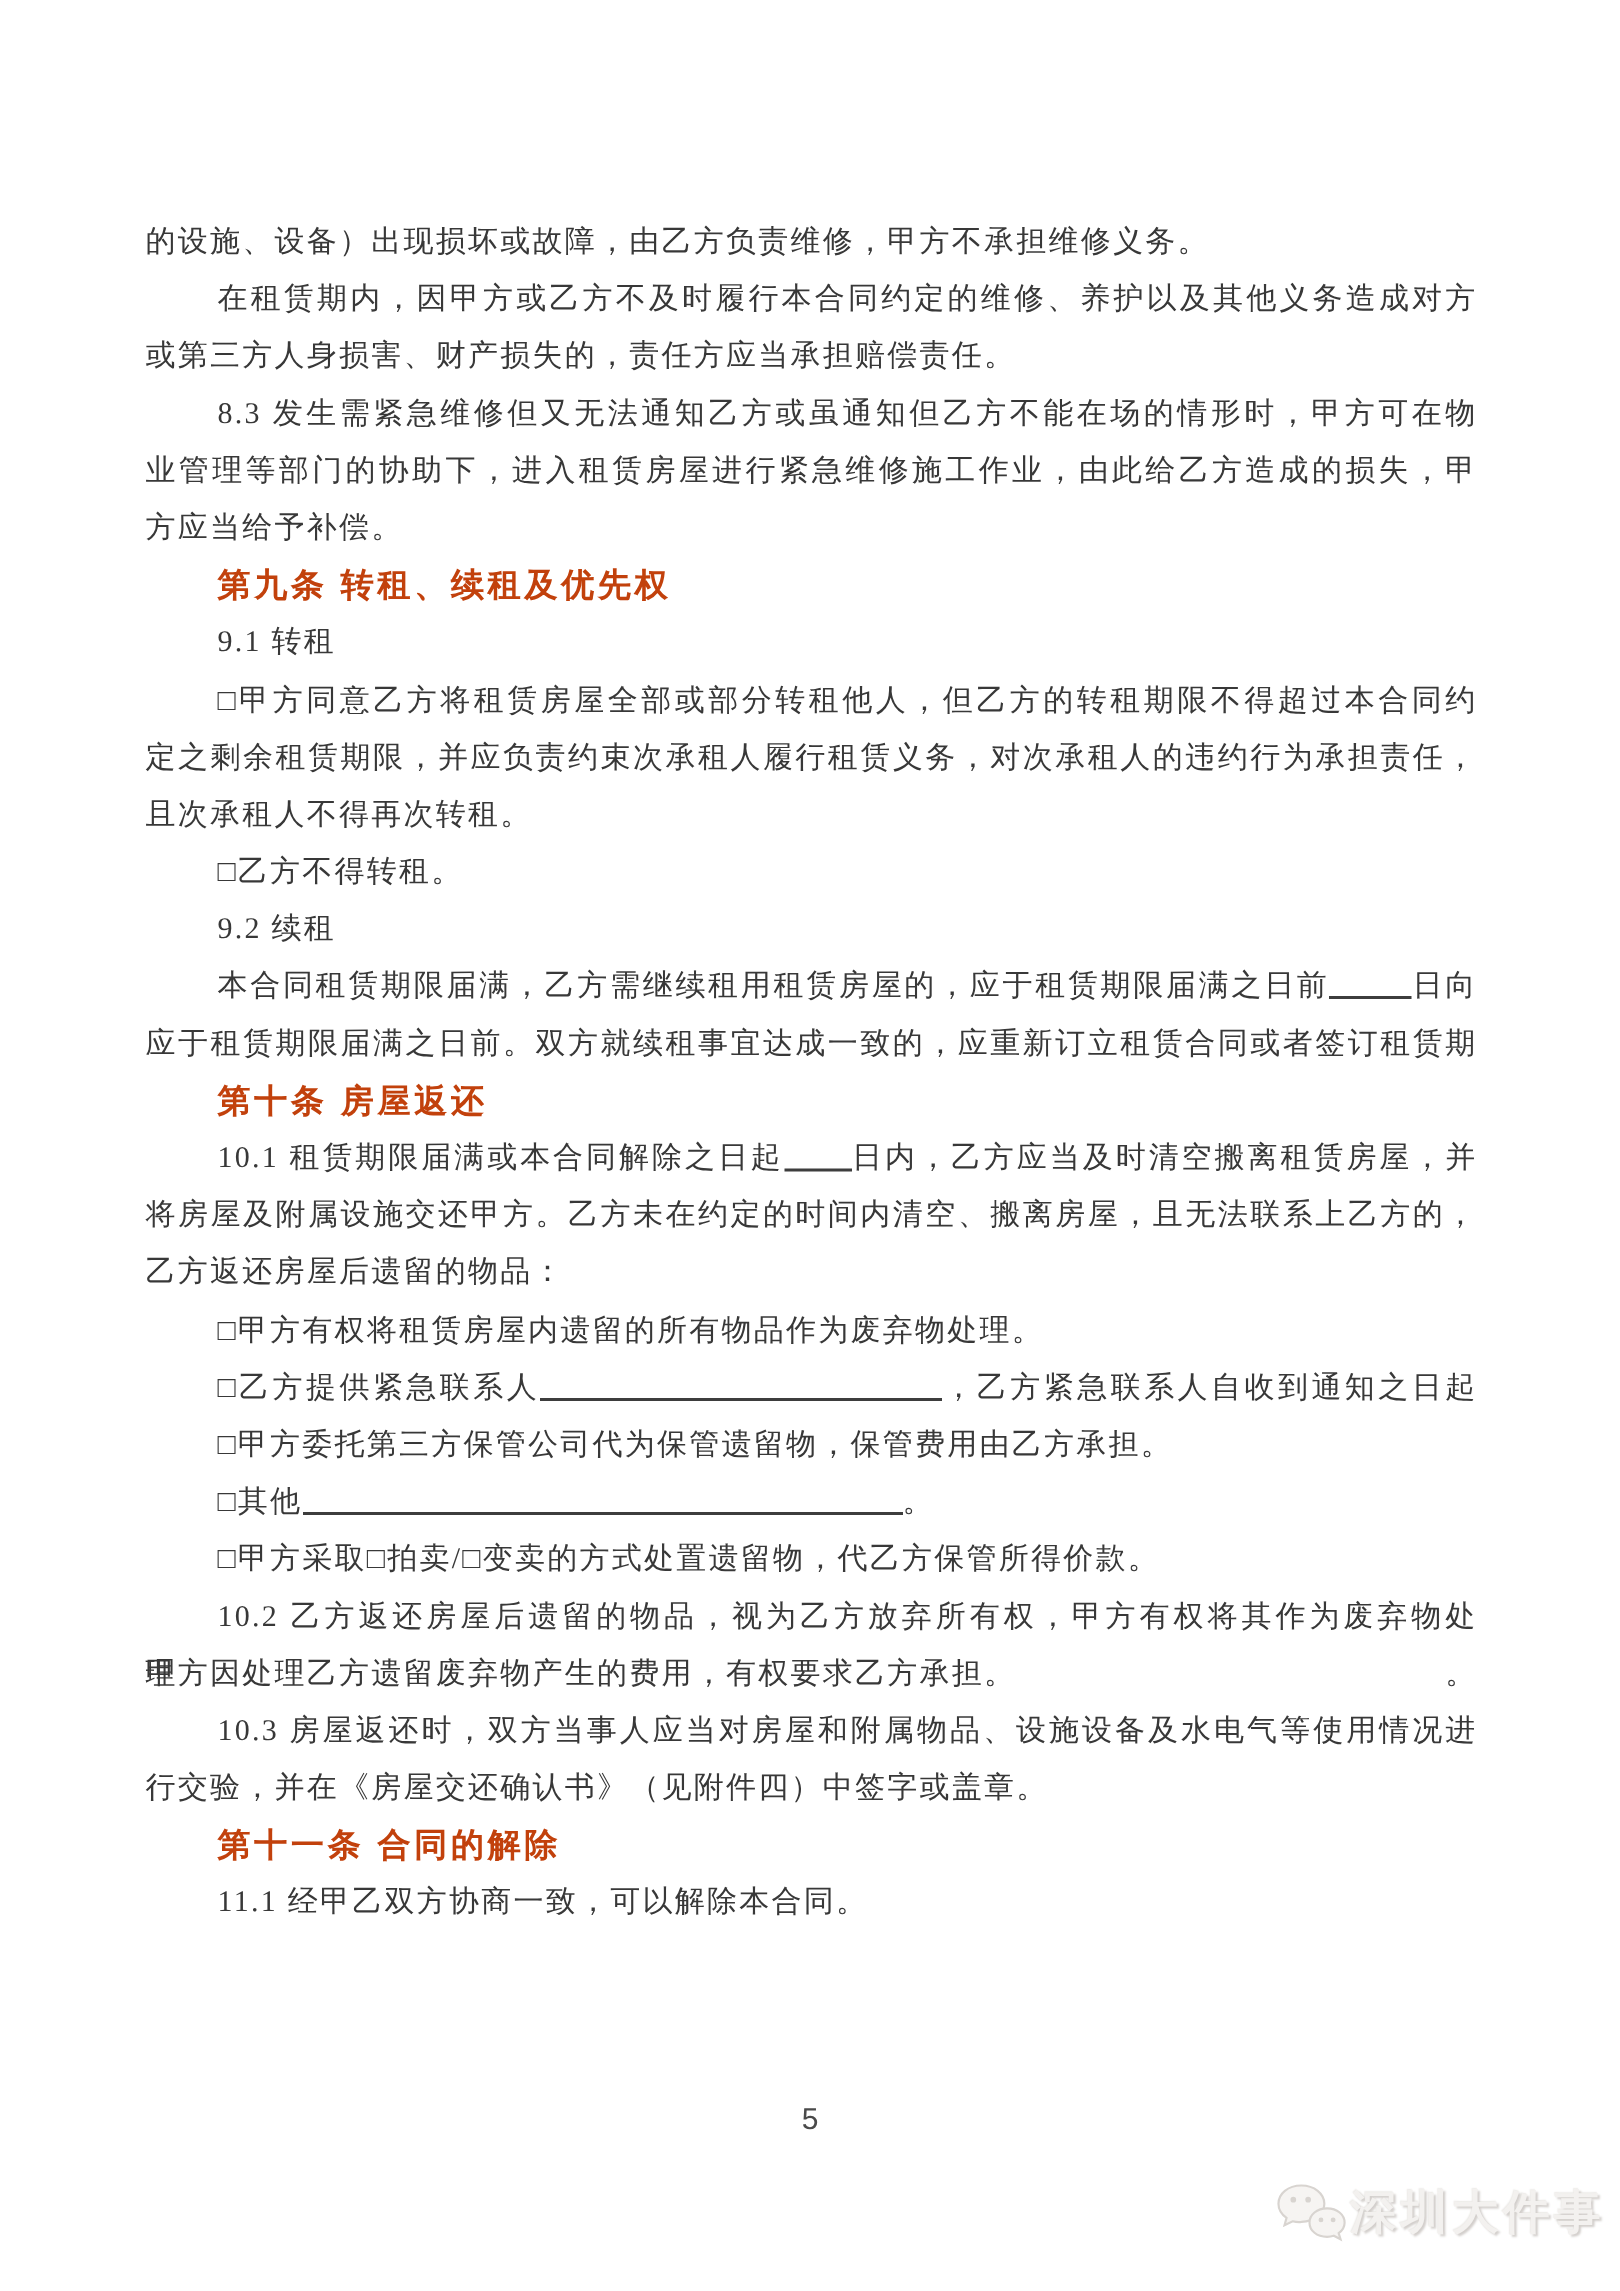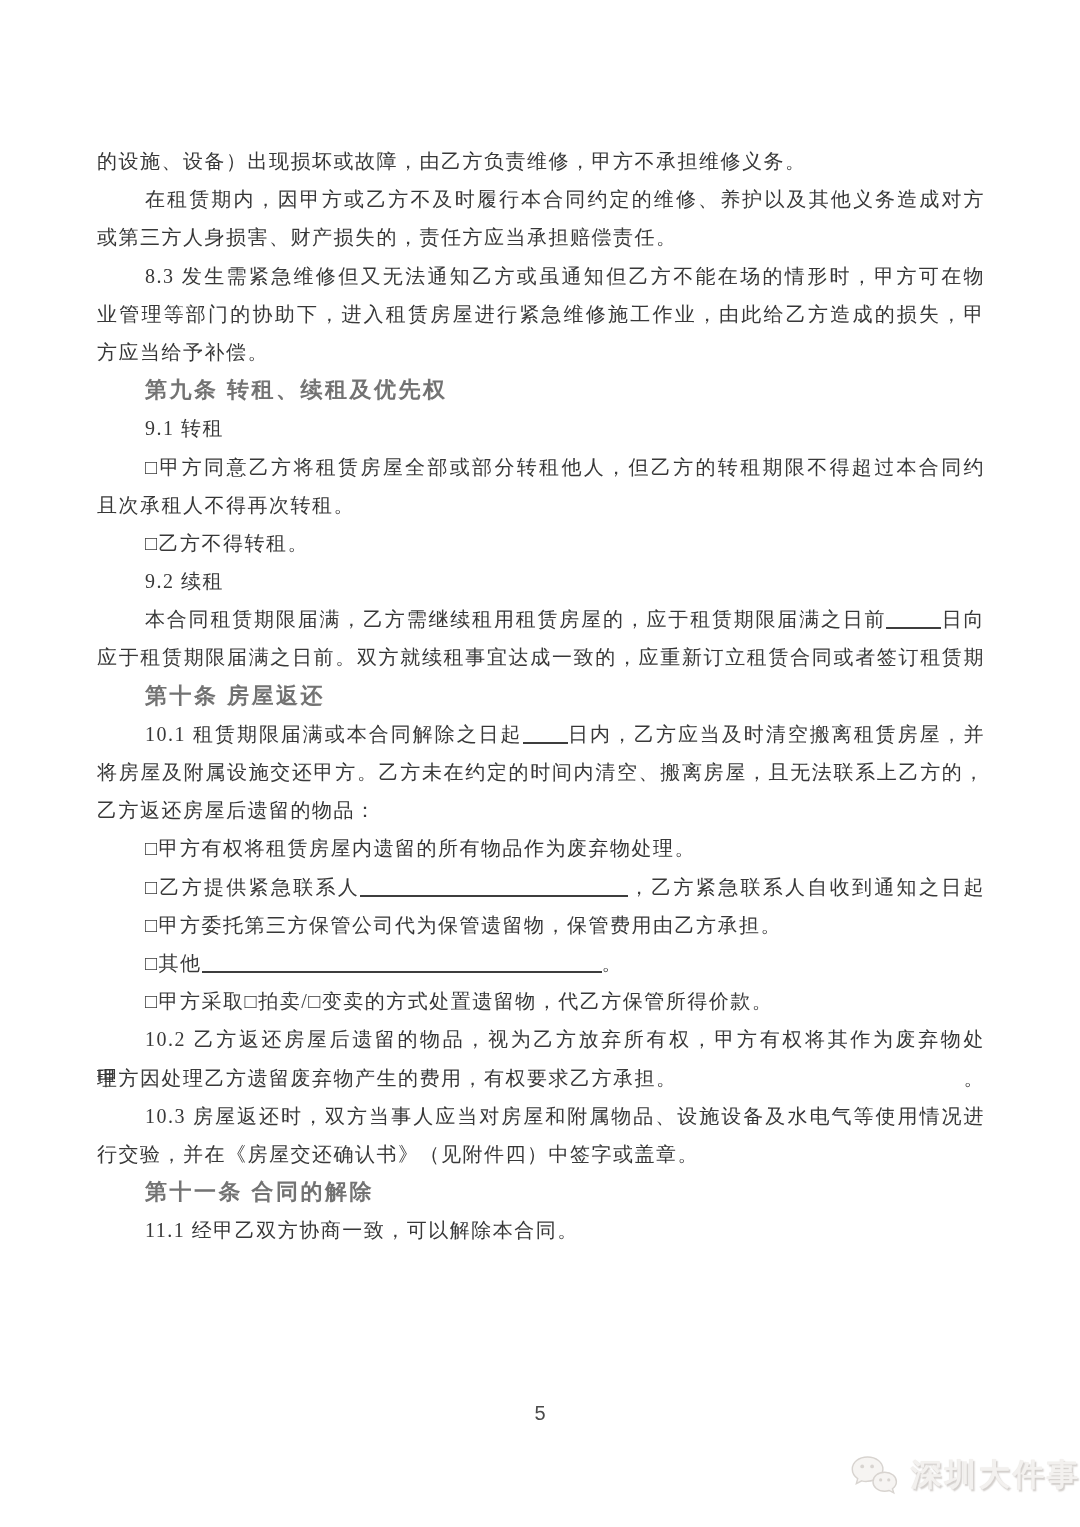--- a/index.html
+++ b/index.html
@@ -11,34 +11,34 @@
   .page{position:absolute;left:0;top:0;width:1080px;height:1527px;background:#ffffff;}
   .text-block{position:absolute;left:97px;top:142px;width:888px;}
   .line{
     height:38.2px;line-height:38.2px;font-size:20px;letter-spacing:1.5px;
     color:#383838;white-space:nowrap;
   }
   .indent{text-indent:48px;}
   .justify{white-space:normal;text-align:justify;text-align-last:justify;}
   .heading{
     font-family:"Liberation Sans","DejaVu Sans",sans-serif;
-    font-weight:700;font-size:22px;color:#737373;letter-spacing:2.5px;
+    font-weight:700;font-size:22px;color:#c2410c;letter-spacing:2.5px;
   }
   .blank{
     display:inline-block;border-bottom:2px solid #3d3d3d;
     height:16px;vertical-align:-3px;
   }
   .page-number{
     position:absolute;top:1402px;left:0;width:100%;text-align:center;
     font-family:"Liberation Sans","DejaVu Sans",sans-serif;
     font-size:20px;color:#4a4a4a;letter-spacing:0;
   }
   .watermark{
     position:absolute;top:1448px;left:846px;height:54px;
-    display:flex;align-items:center;gap:11px;
+    display:flex;align-items:center;gap:0;
   }
   .wm-text{
     font-family:"Liberation Sans","DejaVu Sans",sans-serif;
     font-size:31px;font-weight:600;letter-spacing:3px;
     color:#f3f1ef;
     text-shadow:1.5px 1.5px 1.5px #d2cecb, -0.5px -0.5px 1px #eceae7;
     white-space:nowrap;
   }
   .wm-icon{display:block;}
 </style>
@@ -50,20 +50,21 @@
   <div class="text-block">
       <div class="line"><span>的设施、设备）出现损坏或故障，由乙方负责维修，甲方不承担维修义务。</span></div>
       <div class="line indent justify"><span>在租赁期内，因甲方或乙方不及时履行本合同约定的维修、养护以及其他义务造成对方</span></div>
       <div class="line"><span>或第三方人身损害、财产损失的，责任方应当承担赔偿责任。</span></div>
       <div class="line indent justify"><span>8.3 发生需紧急维修但又无法通知乙方或虽通知但乙方不能在场的情形时，甲方可在物</span></div>
       <div class="line justify"><span>业管理等部门的协助下，进入租赁房屋进行紧急维修施工作业，由此给乙方造成的损失，甲</span></div>
       <div class="line"><span>方应当给予补偿。</span></div>
       <div class="line heading indent"><span>第九条 转租、续租及优先权</span></div>
       <div class="line indent"><span>9.1 转租</span></div>
       <div class="line indent justify"><span>□甲方同意乙方将租赁房屋全部或部分转租他人，但乙方的转租期限不得超过本合同约</span></div>
+      <div class="line justify"><span>定之剩余租赁期限，并应负责约束次承租人履行租赁义务，对次承租人的违约行为承担责任，</span></div>
       <div class="line"><span>且次承租人不得再次转租。</span></div>
       <div class="line indent"><span>□乙方不得转租。</span></div>
       <div class="line indent"><span>9.2 续租</span></div>
       <div class="line indent justify"><span>本合同租赁期限届满，乙方需继续租用租赁房屋的，应于租赁期限届满之日前</span><span class="blank" style="width: 55px;"></span><span>日向</span></div>
       <div class="line justify"><span>应于租赁期限届满之日前。双方就续租事宜达成一致的，应重新订立租赁合同或者签订租赁期</span></div>
       <div class="line heading indent"><span>第十条 房屋返还</span></div>
       <div class="line indent justify"><span>10.1 租赁期限届满或本合同解除之日起</span><span class="blank" style="width: 45px;"></span><span>日内，乙方应当及时清空搬离租赁房屋，并</span></div>
       <div class="line justify"><span>将房屋及附属设施交还甲方。乙方未在约定的时间内清空、搬离房屋，且无法联系上乙方的，</span></div>
       <div class="line"><span>乙方返还房屋后遗留的物品：</span></div>
       <div class="line indent"><span>□甲方有权将租赁房屋内遗留的所有物品作为废弃物处理。</span></div>

